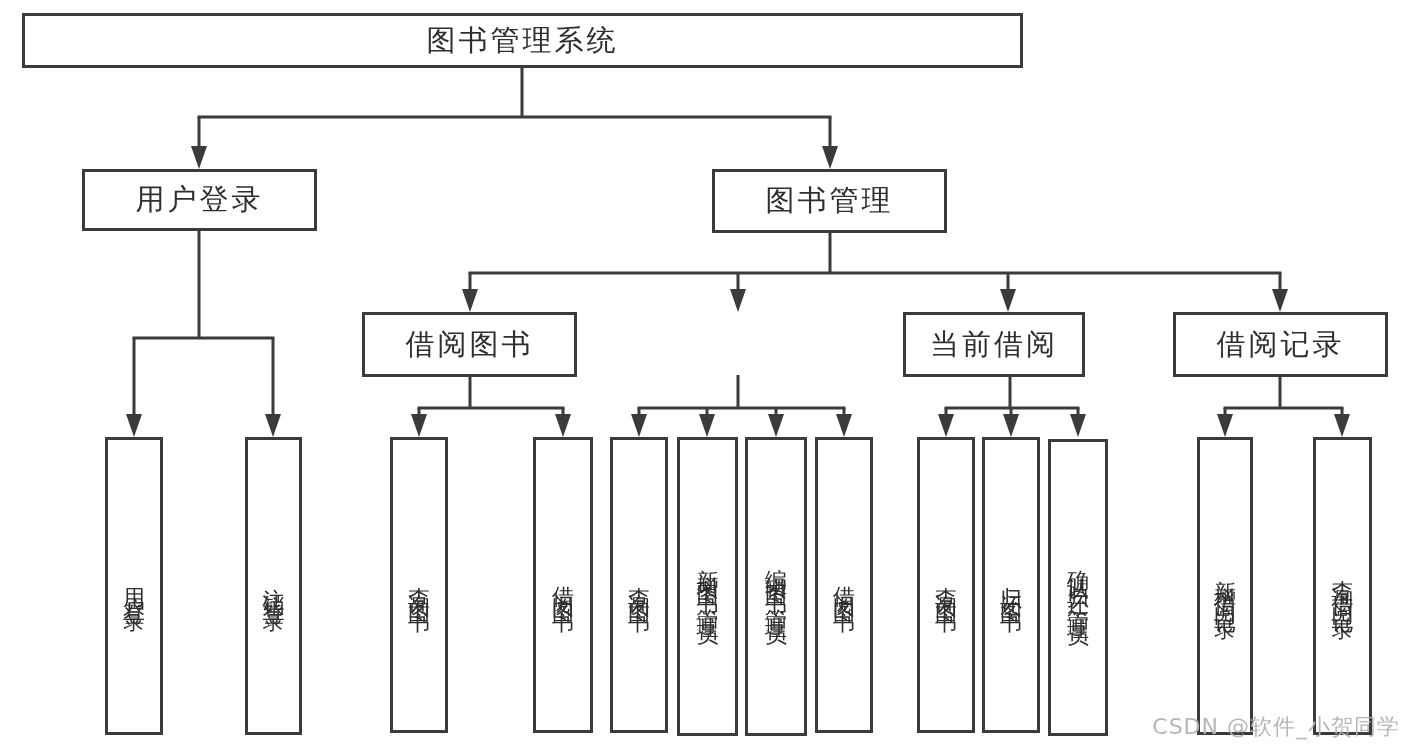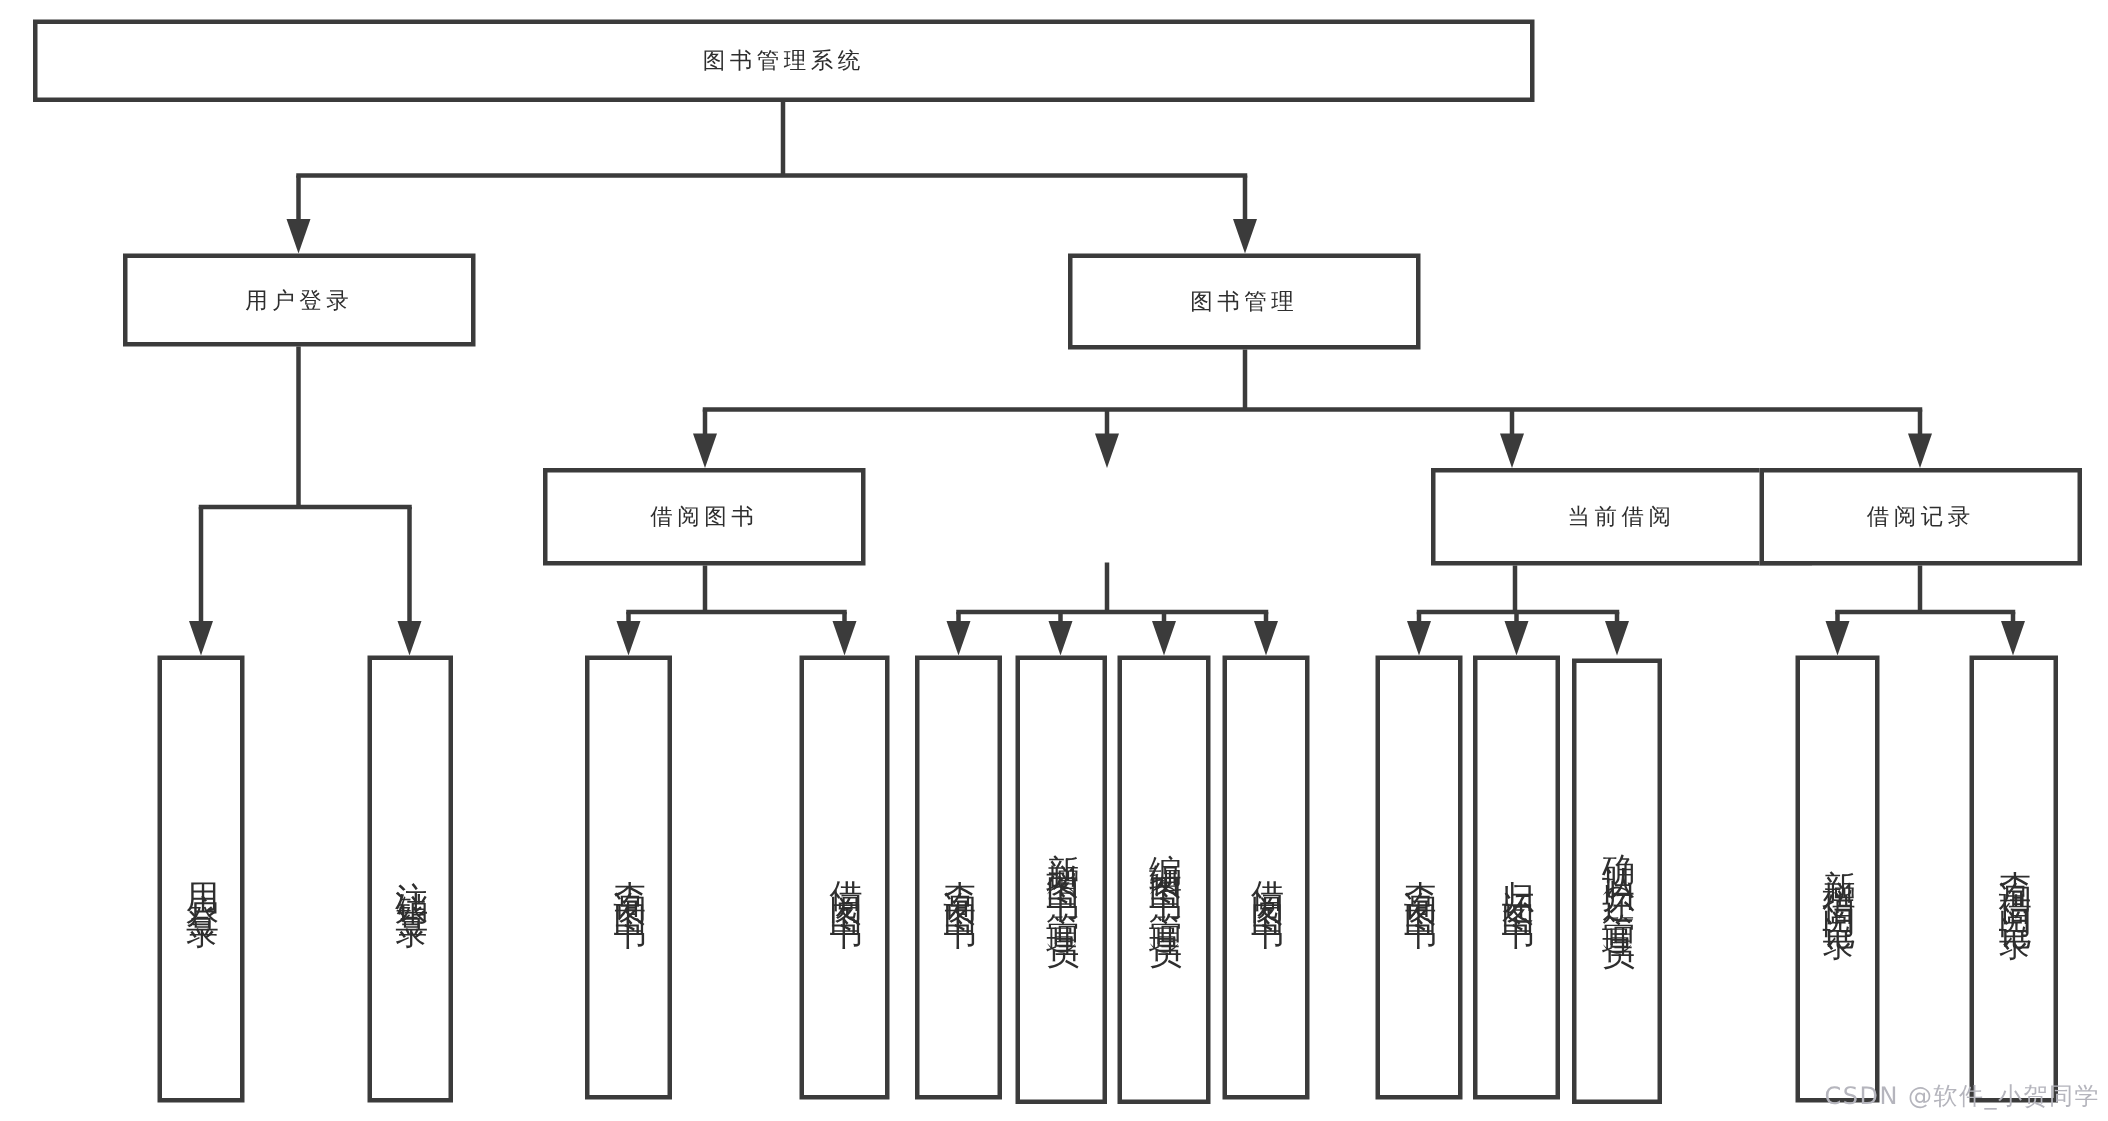--- a/index.html
+++ b/index.html
@@ -5,28 +5,28 @@
   html,body{margin:0;padding:0;background:#ffffff;}
   .stage{
     position:relative;width:1405px;height:747px;background:#ffffff;
     font-family:"DejaVu Sans",sans-serif;color:#2e2e2e;overflow:hidden;
   }
   .wires{position:absolute;left:0;top:0;width:1405px;height:747px;pointer-events:none;}
   .node{
     position:absolute;border:3px solid #3b3b3b;background:#ffffff;
     display:flex;align-items:center;justify-content:center;box-sizing:border-box;
   }
-  .hnode span{font-size:15px;letter-spacing:3px;white-space:nowrap;}
+  .hnode span{font-size:29px;letter-spacing:3px;white-space:nowrap;}
   .vnode span{
     writing-mode:vertical-rl;text-orientation:mixed;
     font-size:22px;letter-spacing:8px;line-height:1;white-space:nowrap;
   }
   .watermark{
     position:absolute;right:5px;bottom:5px;
-    font-size:16px;color:#b5b5bd;letter-spacing:1px;white-space:nowrap;
+    font-size:22px;color:#b5b5bd;letter-spacing:1px;white-space:nowrap;
   }
 </style>
 </head>
 <body>
 
 <div class="stage">
 
   <svg class="wires" id="wires" viewBox="0 0 1405 747">
       <line x1="522" y1="66" x2="522" y2="117" stroke="#3b3b3b" stroke-width="3"></line>
       <line x1="197.5" y1="117" x2="831.5" y2="117" stroke="#3b3b3b" stroke-width="3"></line>
@@ -89,21 +89,21 @@
   <div class="node hnode" style="left:82px;top:169px;width:235px;height:62px;">
     <span>用户登录</span>
   </div>
   <div class="node hnode" style="left:712px;top:169px;width:235px;height:64px;">
     <span>图书管理</span>
   </div>
 
   <div class="node hnode" style="left:362px;top:312px;width:215px;height:65px;">
     <span>借阅图书</span>
   </div>
-  <div class="node hnode" style="left:954px;top:312px;width:254px;height:65px;">
+  <div class="node hnode" style="left:903px;top:312px;width:182px;height:65px;">
     <span>当前借阅</span>
   </div>
   <div class="node hnode" style="left:1173px;top:312px;width:215px;height:65px;">
     <span>借阅记录</span>
   </div>
 
   <div class="node vnode" style="left:105px;top:437px;width:58px;height:298px;">
     <span>用户登录</span>
   </div>
   <div class="node vnode" style="left:245px;top:437px;width:57px;height:298px;">

